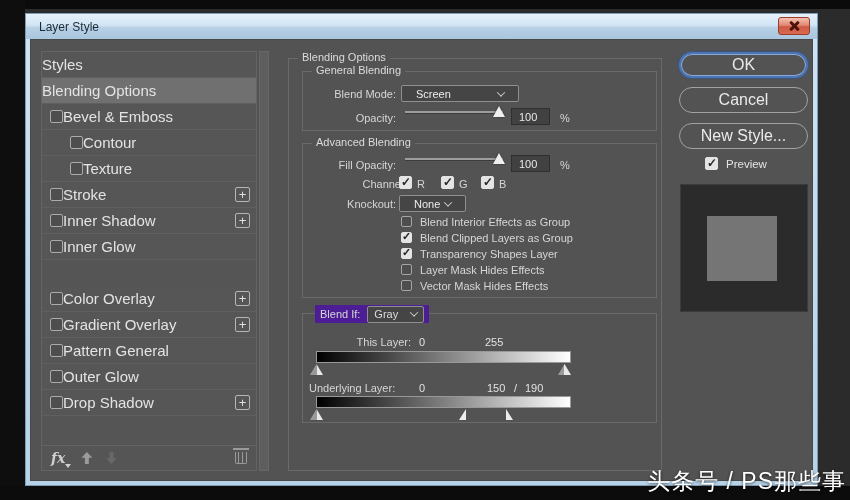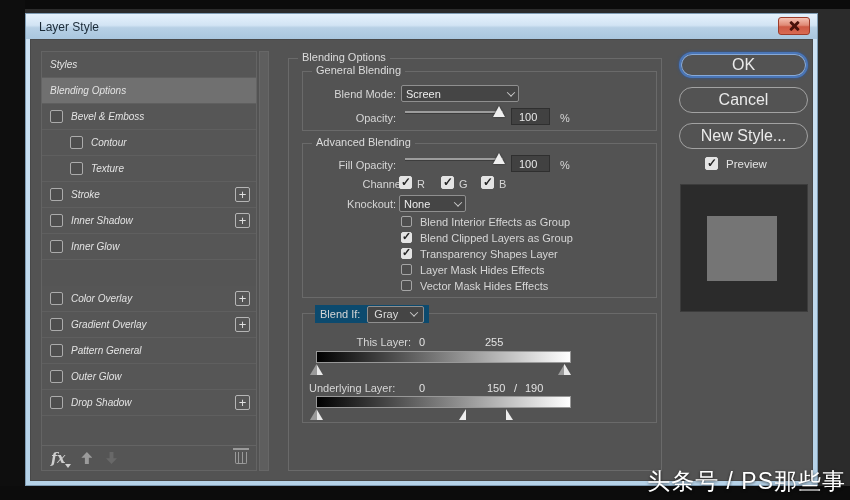--- a/index.html
+++ b/index.html
@@ -29,21 +29,21 @@
 
   .content { position:absolute; left:4px; top:25px; width:783px; height:442px; background:#535353;
              border:1px solid #494949; font-size:11px; color:#dcdcdc; }
 
   
   .sidebar { position:absolute; left:10px; top:11px; width:216px; height:420px;
              border:1px solid #646464; background:#555; }
   .sb-item { position:absolute; left:0; width:214px; height:26px; display:flex; align-items:center;
              border-bottom:1px solid #5f5f5f; background:#565656; cursor:pointer; }
   .sb-item.selected { background:#707070; }
-  .sb-label { margin-left:8px; font-size:10px; color:#e3e3e3; white-space:nowrap;font-style:italic; }
+  .sb-label { font-size:15px; color:#e3e3e3; white-space:nowrap; }
   .cb { width:13px; height:13px; border:1px solid #ababab; border-radius:2px; background:#4e4e4e;
         flex:0 0 auto; position:relative; cursor:pointer; }
   .sb-item .cb { margin-left:8px; }
   .sb-item.indent .cb { margin-left:28px; }
   .plusbox { position:absolute; right:6px; top:5px; width:15px; height:15px; border:1px solid #b5b5b5;
              border-radius:2px; color:#e0e0e0; font-size:13px; line-height:13px; text-align:center; cursor:pointer; }
   .plusbox::before { content:"+"; }
 
   .sb-footer { position:absolute; left:0; bottom:0; width:214px; height:25px; border-top:1px solid #646464;
                display:flex; align-items:center; padding:0 9px; }
@@ -66,21 +66,21 @@
   .fieldset { position:absolute; border:1px solid #6a6a6a; }
   .main-fs { left:257px; top:18px; width:374px; height:413px; }
   .glabel { position:absolute; top:-8px; left:9px; background:#535353; padding:0 4px; font-size:11px; color:#dcdcdc; white-space:nowrap; }
   .grp-general { left:13px; top:12px; width:355px; height:60px; }
   .grp-advanced{ left:13px; top:84px; width:355px; height:155px; }
   .grp-blendif { left:13px; top:254px; width:355px; height:110px; }
 
   .lbl { position:absolute; font-size:11px; color:#d6d6d6; text-align:right; white-space:nowrap; }
 
   .select { position:absolute; height:17px; background:#454545; border:1px solid #8f8f8f; border-radius:2px;
-            display:flex; align-items:center; padding:0 4px; cursor:pointer; }
+            display:flex; align-items:center; padding:0 14px; cursor:pointer; }
   .select .sel-val { font-size:11px; color:#ececec; }
   .chev { width:6px; height:6px; border-right:1.5px solid #c9c9c9; border-bottom:1.5px solid #c9c9c9;
           transform:rotate(45deg) translate(-1px,-1px); margin-left:auto; }
 
   .num { position:absolute; width:39px; height:17px; background:#414141; border:1px solid #2f2f2f;
          color:#e8e8e8; font-size:11px; font-family:"Liberation Sans",sans-serif; padding-left:7px; }
   .pct { position:absolute; font-size:11px; color:#d6d6d6; }
 
   .slider { position:absolute; width:100px; height:14px; cursor:pointer; }
   .slider .track { position:absolute; left:0; right:0; top:5px; height:2px; background:#9d9d9d; box-shadow:0 1px 0 #3d3d3d; }
@@ -91,21 +91,21 @@
   .mini-cb { position:absolute; width:13px; height:13px; border:1px solid #ababab; border-radius:2px; background:#4e4e4e; cursor:pointer; }
   .mini-cb.checked { background:#e4e4e4; border-color:#e4e4e4; }
   .mini-cb.checked::after { content:"✓"; position:absolute; left:1px; top:-2px; font-size:12px; font-weight:bold; color:#262626; }
   .opt-cb { position:absolute; width:11px; height:11px; border:1px solid #a5a5a5; border-radius:2px; background:#4e4e4e; cursor:pointer; }
   .opt-cb.checked { background:#e4e4e4; border-color:#e4e4e4; }
   .opt-cb.checked::after { content:"✓"; position:absolute; left:0px; top:-3px; font-size:11px; font-weight:bold; color:#262626; }
   .opt-label { position:absolute; font-size:11px; color:#d6d6d6; white-space:nowrap; }
   .ch-letter { position:absolute; font-size:11px; color:#d6d6d6; }
 
   
-  .bif-header { position:absolute; top:-9px; left:12px; background:#0c4a6e; padding:0 5px; height:18px;
+  .bif-header { position:absolute; top:-9px; left:12px; background:#4c1d95; padding:0 5px; height:18px;
                 display:flex; align-items:center; }
   .bif-header .lbl-inline { font-size:11px; color:#d6d6d6; margin-right:7px; }
   .bif-select { position:relative; width:57px; height:17px; background:#454545; border:1px solid #8f8f8f; border-radius:2px;
                 display:flex; align-items:center; padding:0 6px; cursor:pointer; }
   .gradbar { position:absolute; left:13px; width:255px; height:12px;
              background:linear-gradient(90deg,#000,#fff); border:1px solid #989898; cursor:pointer; }
   .bif-val { position:absolute; font-size:11px; color:#e2e2e2; }
   .thumb-full { position:absolute; width:13px; height:11px; cursor:pointer;
                 clip-path:polygon(50% 0,100% 100%,0 100%);
                 background:linear-gradient(90deg,#9a9a9a 50%,#e9e9e9 50%); }

